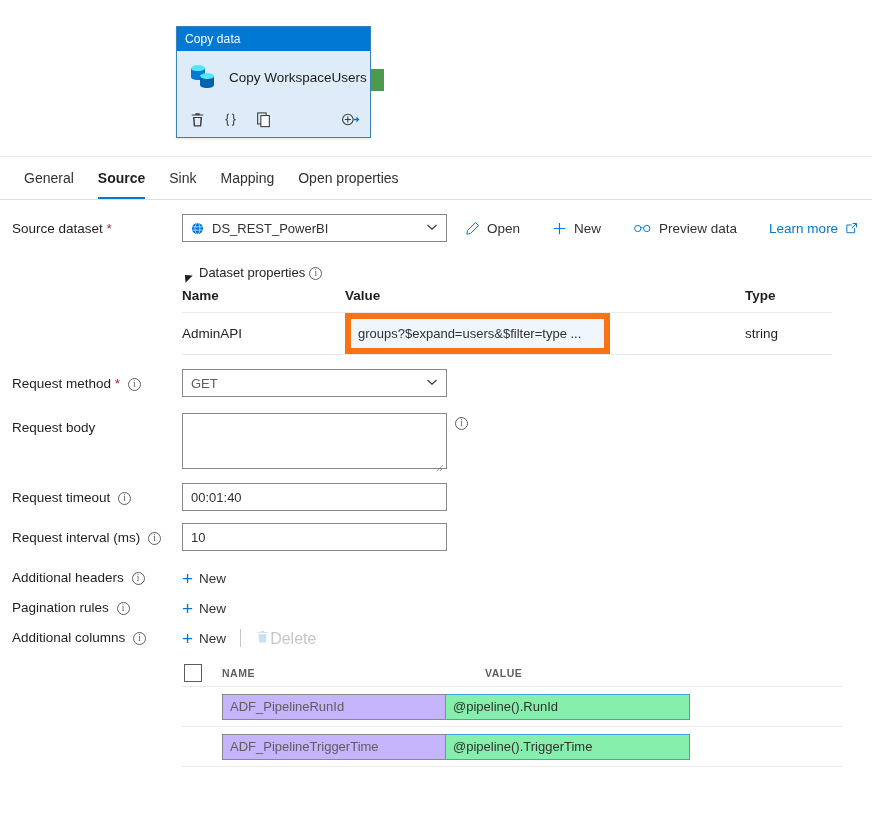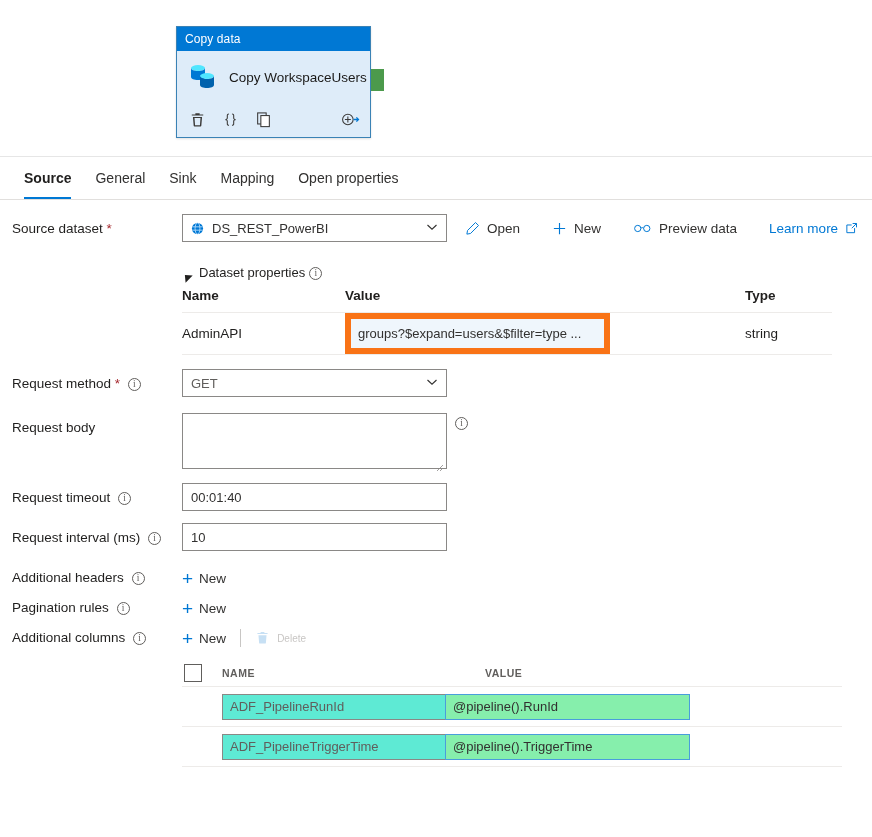--- a/index.html
+++ b/index.html
@@ -122,21 +122,21 @@
   
   .cmdbar { display: flex; align-items: center; gap: 32px; height: 28px; }
   .cmd { display: flex; align-items: center; gap: 7px; font-size: 13.5px;
          color: #323130; cursor: pointer; }
   .cmd.link { color: #0078d4; }
   .cmd svg { display: block; }
   .newbtn { display: flex; align-items: center; gap: 6px; font-size: 13.5px;
             color: #323130; cursor: pointer; height: 30px; }
   .plus { color: #0078d4; font-size: 19px; line-height: 19px; font-weight: 300; }
   .divider-v { width: 1px; height: 18px; background: #c8c6c4; margin: 0 14px; }
-  .del { display: flex; align-items: center; gap: 7px; font-size: 10px;
+  .del { display: flex; align-items: flex-end; font-size: 16px;
          color: #c8c6c4; cursor: default; }
 
   
   .addcols { padding-left: 182px; }
   .grid { width: 660px; }
   .grid-head {
     display: flex; align-items: center; height: 28px;
     border-bottom: 1px solid #edebe9;
   }
   .chk {
@@ -146,21 +146,21 @@
   .hcell { font-size: 10.5px; letter-spacing: .5px; color: #605e5c; font-weight: bold; }
   .h-name { width: 263px; flex: 0 0 263px; }
   .h-value { flex: 1 1 auto; }
   .grid-row {
     display: flex; align-items: center; height: 40px;
     border-bottom: 1px solid #edebe9;
   }
   .cell-name { width: 263px; flex: 0 0 263px; padding-left: 40px; }
   .cell-value { flex: 1 1 auto; }
   .inp-plain {
-    width: 245px; height: 26px; border: 1px solid #8a8886; background: #5eead4;
+    width: 245px; height: 26px; border: 1px solid #8a8886; background: #c4b5fd;
     font-size: 13px; color: #605e5c; display: flex; align-items: center; padding: 12px 7px;
   }
   .inp-blue {
     width: 245px; height: 26px; border: 1px solid #4a9ddb; background: #86efac;
     font-size: 13px; color: #323130; display: flex; align-items: center; padding: 0 7px;
   }
   .gap-6 { height: 6px; }
   .gap-10 { height: 10px; }
   .gap-14 { height: 14px; }
 </style>
@@ -209,22 +209,22 @@
           <path d="M12 8h4.4M14.6 6l2 2-2 2" fill="none" stroke="#0078d4" stroke-width="1.2"></path>
         </svg>
       </span>
     </div>
   </div>
 
   <div class="conn-handle"></div>
 </div>
 
 <div class="tabbar">
+  <div class="tab">General</div>
   <div class="tab active">Source</div>
-  <div class="tab">General</div>
   <div class="tab">Sink</div>
   <div class="tab">Mapping</div>
   <div class="tab">Open properties</div>
 </div>
 
 <div class="form">
 
   <div class="row">
     <div class="lbl">
       <span>Source dataset</span>

